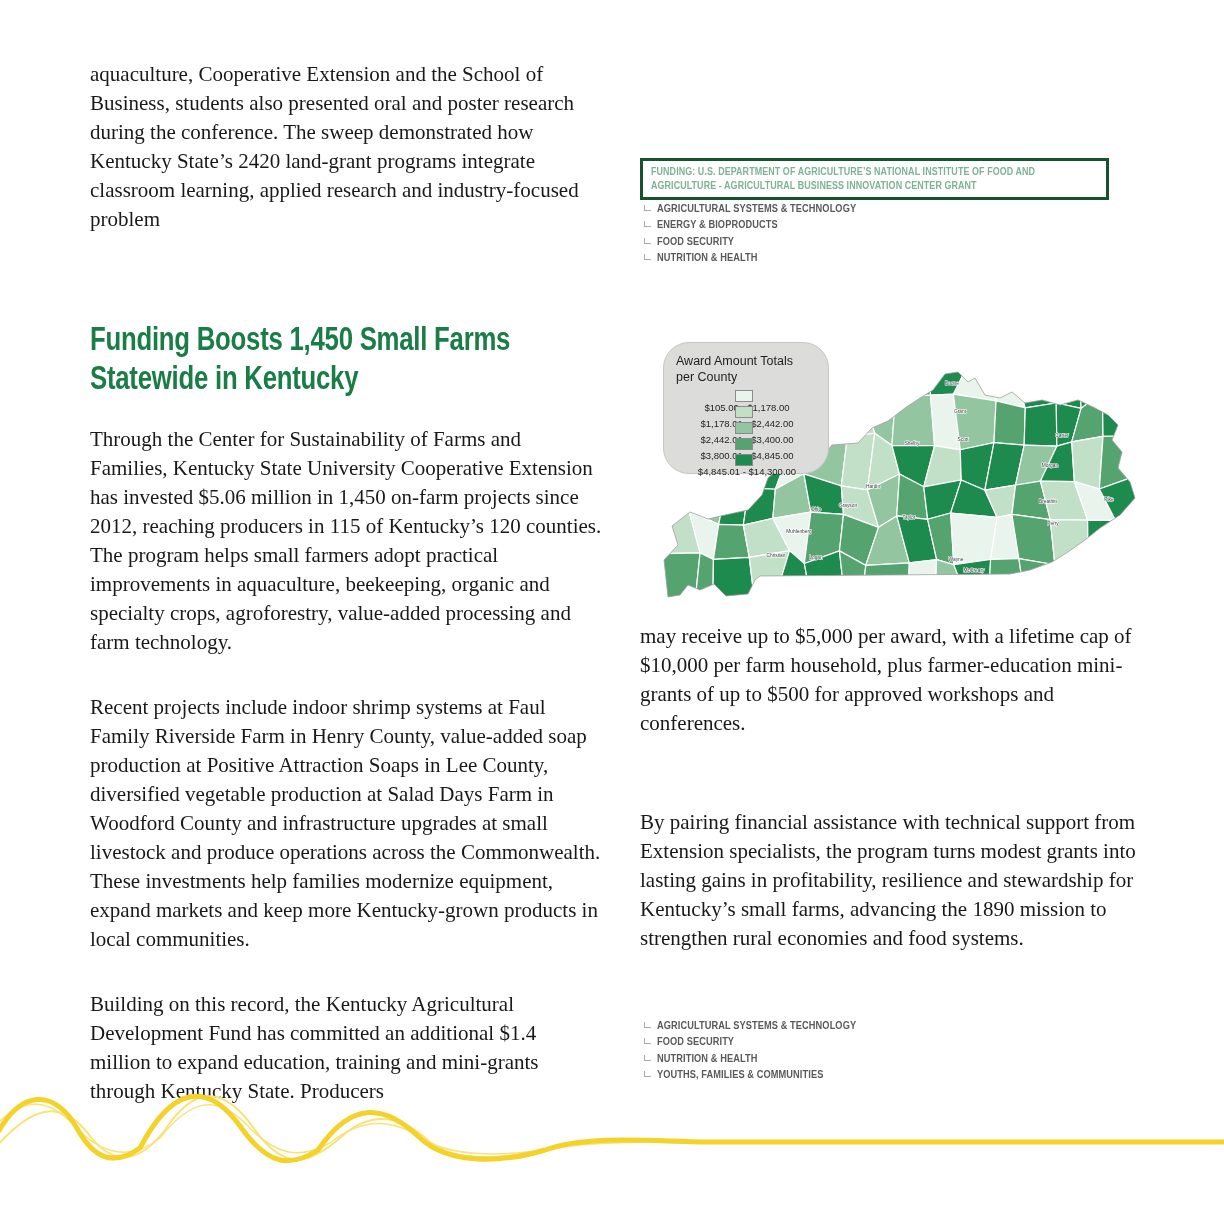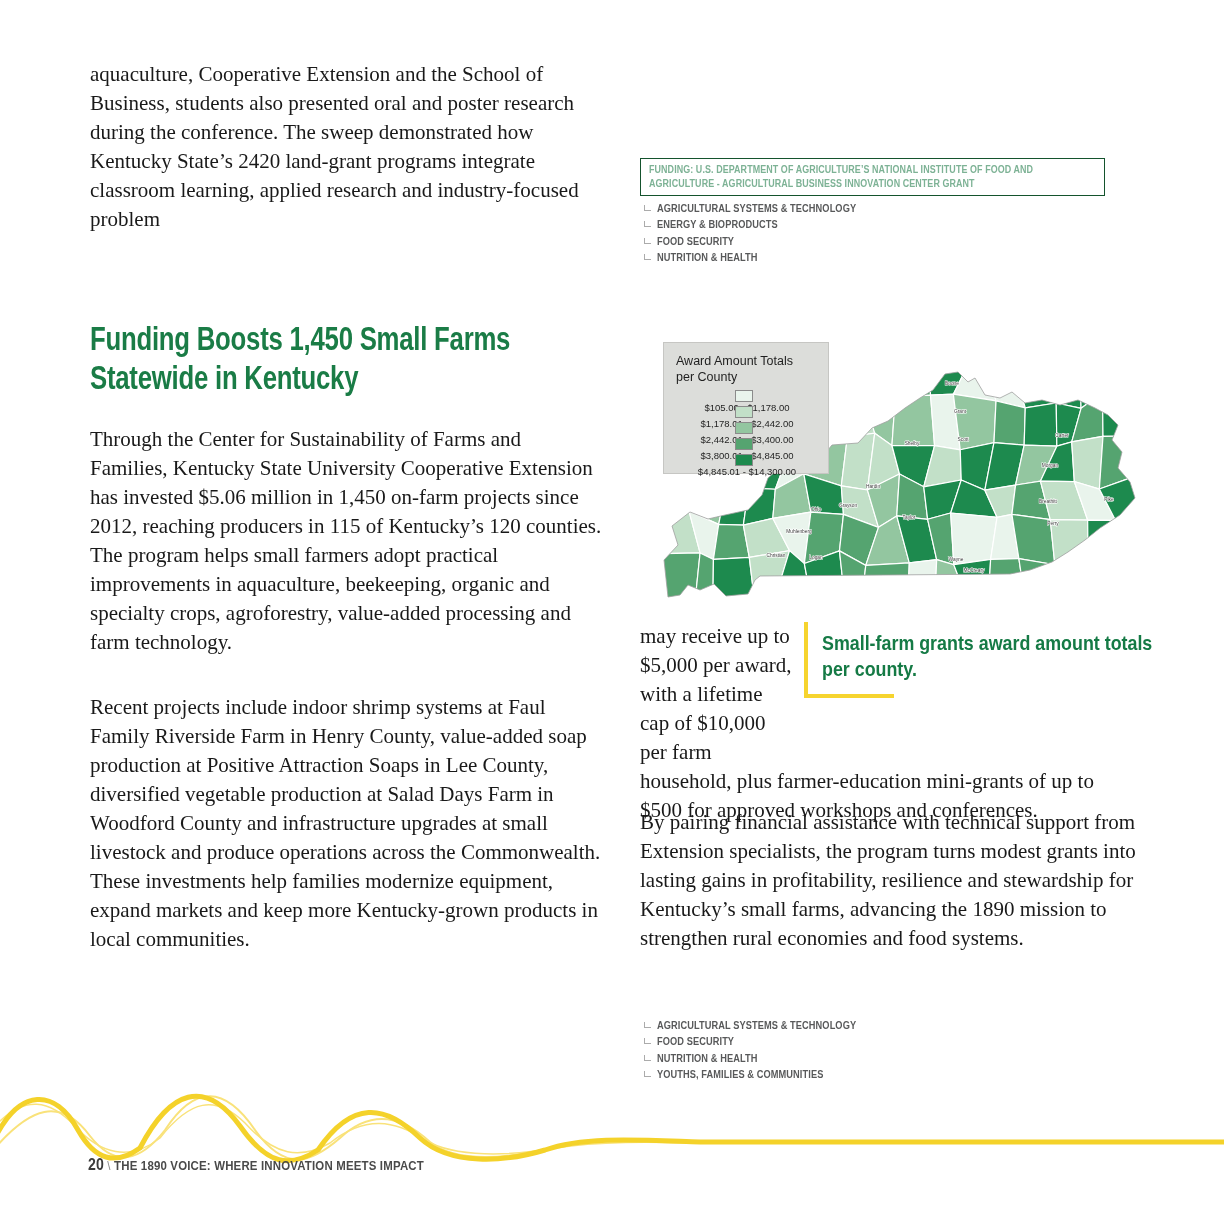--- a/index.html
+++ b/index.html
@@ -5,21 +5,21 @@
   html,body{margin:0;padding:0;background:#ffffff;}
   .page{position:relative;width:1224px;height:1224px;background:#ffffff;overflow:hidden;
         font-family:"Liberation Serif", serif;color:#1a1a1a;}
   .abs{position:absolute;}
   .body-text{font-size:21px;line-height:29px;color:#191919;}
   .cond{font-family:"Liberation Sans", sans-serif;font-weight:bold;}
   .squeeze{display:block;transform:scaleX(0.85);transform-origin:0 0;width:117%;}
   .nowrap{white-space:nowrap;}
   .heading{font-size:33px;line-height:39px;color:#1a7c46;letter-spacing:-0.3px;
            transform:scaleX(0.78);transform-origin:0 0;width:128%;}
-  .fund-box{border:1px solid #14532d;padding:4px 8px 5px 8px;}
+  .fund-box{border:3px solid #14532d;padding:4px 8px 5px 8px;}
   .fund-label{font-size:10.5px;line-height:13.5px;color:#7db295;letter-spacing:0.1px;}
   .tag-row{margin-top:4.5px;height:12px;}
   .tag-glyph{display:inline-block;width:6px;height:5px;border-left:1.5px solid #ababab;
              border-bottom:1.5px solid #ababab;margin:0 6px 1px 2px;}
   .tag-text{font-size:10.5px;color:#58595a;letter-spacing:0.1px;display:inline-block;
             transform:scaleX(0.88);transform-origin:0 50%;white-space:nowrap;vertical-align:middle;}
   .legend-box{background:#dcddda;border:1px solid #c6c6c3;padding:10px 10px 8px 12px;}
   .legend-title{font-family:"Liberation Sans", sans-serif;font-size:12.5px;line-height:16px;color:#1f1f1f;}
   .legend-row{display:flex;align-items:center;margin-top:5px;height:11px;flex-direction:column;}
   .legend-swatch{width:16px;height:10px;border:1px solid #8b8b8b;margin-right:7px;flex:0 0 auto;}
@@ -54,20 +54,21 @@
     <div class="tag-row"><span class="tag-glyph"></span><span class="cond tag-text">FOOD SECURITY</span></div>
     <div class="tag-row"><span class="tag-glyph"></span><span class="cond tag-text">NUTRITION &amp; HEALTH</span></div>
   </div>
 
   <div class="abs" style="left:90px;top:319px;width:512px;">
     <div class="cond heading">Funding Boosts 1,450 Small Farms Statewide in Kentucky</div>
   </div>
 
   <div class="abs body-text" style="left:90px;top:425px;width:512px;">Through the Center for Sustainability of Farms and Families, Kentucky State University Cooperative Extension has invested $5.06 million in 1,450 on-farm projects since 2012, reaching producers in 115 of Kentucky’s 120 counties. The program helps small farmers adopt practical improvements in aquaculture, beekeeping, organic and specialty crops, agroforestry, value-added processing and farm technology.</div>
   <div class="abs body-text" style="left:90px;top:693px;width:512px;">Recent projects include indoor shrimp systems at Faul Family Riverside Farm in Henry County, value-added soap production at Positive Attraction Soaps in Lee County, diversified vegetable production at Salad Days Farm in Woodford County and infrastructure upgrades at small livestock and produce operations across the Commonwealth. These investments help families modernize equipment, expand markets and keep more Kentucky-grown products in local communities.</div>
+  <div class="abs body-text" style="left:90px;top:990px;width:512px;">Building on this record, the Kentucky Agricultural Development Fund has committed an additional $1.4 million to expand education, training and mini-grants through Kentucky State. Producers</div>
 
   <div class="abs" style="left:660px;top:345px;width:480px;height:255px;">
     <svg id="ky-map" width="480" height="255" viewBox="0 0 480 255">
         <defs>
           <clipPath id="ky-clip">
             <path d="M8,252 L4,215 L18,200 L12,181 L30,167 L48,174 L65,170 L88,165 L102,150 L108,133 L125,118 L145,108 L162,112 L172,100 L198,98 L212,83 L228,76 L245,63 L260,53 L273,45 L285,29 L298,27 L308,37 L315,33 L325,50 L340,53 L352,47 L365,58 L382,55 L400,60 L418,55 L435,63 L448,70 L458,80 L452,95 L462,107 L458,123 L470,137 L475,153 L460,170 L440,183 L425,195 L408,207 L392,217 L370,225 L350,229 L100,231 L95,235 L88,249 L66,251 L54,239 L40,245 L28,240 L20,250 Z"></path>
           </clipPath>
         </defs>
         <g clip-path="url(#ky-clip)">
           <polygon points="3,18 37.63709016353096,18 41.88375528369215,53.445508909760974 3,51.48155863971139" fill="#55a470" stroke="#ffffff" stroke-width="1.2"></polygon>
@@ -182,21 +183,21 @@
         <text x="296" y="216" class="county-label">Wayne</text>
         <text x="314" y="227" class="county-label">McCreary</text>
         <text x="388" y="158" class="county-label">Breathitt</text>
         <text x="393" y="180" class="county-label">Perry</text>
         <text x="390" y="122" class="county-label">Morgan</text>
         <text x="402" y="92" class="county-label">Carter</text>
         <text x="449" y="156" class="county-label">Pike</text>
       </svg>
   </div>
 
-  <div class="abs legend-box" style="left:663px;top:342px;width:142px;">
+  <div class="abs legend-box" style="left:663px;top:342px;width:142px;border-radius:26px;">
     <div class="legend-title">
       <span>Award Amount Totals</span><br>
       <span>per County</span>
     </div>
     <div class="legend-row">
         <span class="legend-swatch" style="background: rgb(233, 244, 236);"></span>
         <span class="legend-range">$105.00 - $1,178.00</span>
       </div>
     <div class="legend-row">
         <span class="legend-swatch" style="background: rgb(194, 224, 200);"></span>
@@ -210,46 +211,34 @@
         <span class="legend-swatch" style="background: rgb(85, 164, 112);"></span>
         <span class="legend-range">$3,800.01 - $4,845.00</span>
       </div>
     <div class="legend-row">
         <span class="legend-swatch" style="background: rgb(29, 138, 78);"></span>
         <span class="legend-range">$4,845.01 - $14,300.00</span>
       </div>
   </div>
 
   <div class="abs body-text" style="left:640px;top:622px;width:496px;">
-    <div class="callout">
-      <div class="callout-bracket-v"></div>
-      <div class="callout-bracket-h"></div>
-      <div class="cond callout-text">Small-farm grants award amount totals per county.</div>
-    </div>
     <span>may receive up to $5,000 per award, with a lifetime cap of $10,000 per farm household, plus farmer-education mini-grants of up to $500 for approved workshops and conferences.</span>
   </div>
 
   <div class="abs body-text" style="left:640px;top:808px;width:496px;">By pairing financial assistance with technical support from Extension specialists, the program turns modest grants into lasting gains in profitability, resilience and stewardship for Kentucky’s small farms, advancing the 1890 mission to strengthen rural economies and food systems.</div>
 
   <div class="abs" style="left:642px;top:1010px;width:460px;">
     <div class="tag-row"><span class="tag-glyph"></span><span class="cond tag-text">AGRICULTURAL SYSTEMS &amp; TECHNOLOGY</span></div>
     <div class="tag-row"><span class="tag-glyph"></span><span class="cond tag-text">FOOD SECURITY</span></div>
     <div class="tag-row"><span class="tag-glyph"></span><span class="cond tag-text">NUTRITION &amp; HEALTH</span></div>
     <div class="tag-row"><span class="tag-glyph"></span><span class="cond tag-text">YOUTHS, FAMILIES &amp; COMMUNITIES</span></div>
   </div>
 
   <div class="abs" style="left:0;top:1068px;width:1224px;height:100px;">
     <svg width="1224" height="100" viewBox="0 0 1224 100">
       <path d="M-5,80 C30,40 60,28 90,68 C115,100 140,94 165,62 C195,16 225,18 255,62 C285,104 310,96 340,70 C370,42 400,46 430,74 C460,98 520,88 560,78 C600,70 650,74 700,75" fill="none" stroke="#f9e27a" stroke-width="2"></path>
       <path d="M-5,58 C25,26 50,32 75,58 C100,86 130,94 160,70 C190,32 215,26 245,55 C275,88 300,92 330,75 C365,47 395,52 425,72 C455,90 510,88 555,80 C600,73 650,74 700,75" fill="none" stroke="#f9e27a" stroke-width="1.5"></path>
       <path d="M-5,70 C20,20 55,20 78,62 C95,92 115,98 140,80 C170,22 205,10 240,58 C268,98 290,100 318,82 C352,32 385,36 420,70 C450,98 505,94 545,82 C585,68 640,72 700,74 L1230,74" fill="none" stroke="#f4d22a" stroke-width="5" stroke-linecap="round"></path>
     </svg>
   </div>
 
-  <div class="abs" style="left:88px;top:1156px;width:700px;">
-    <div class="footer-text">
-      <span class="footer-num">20</span>
-      <span class="footer-slash">\</span>
-      <span>THE 1890 VOICE: WHERE INNOVATION MEETS IMPACT</span>
-    </div>
-  </div>
 
 </div>
 
 </body></html>

